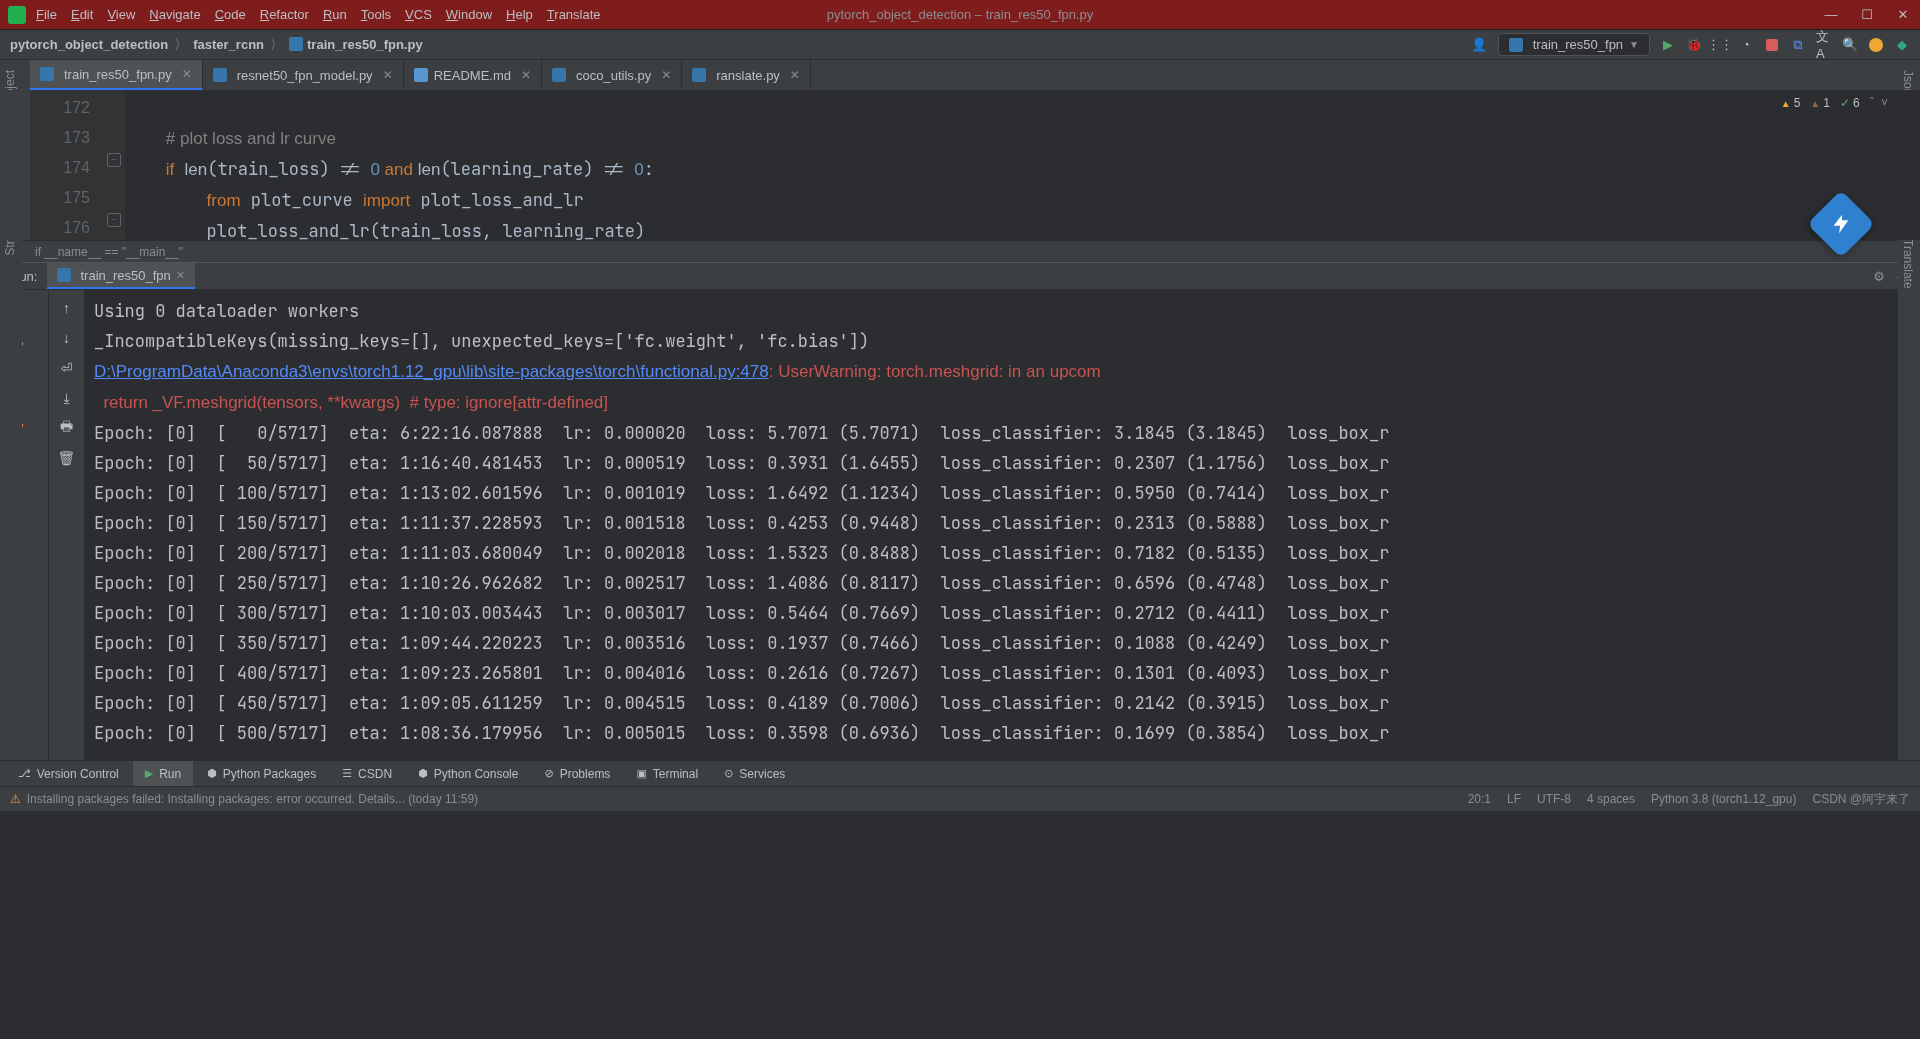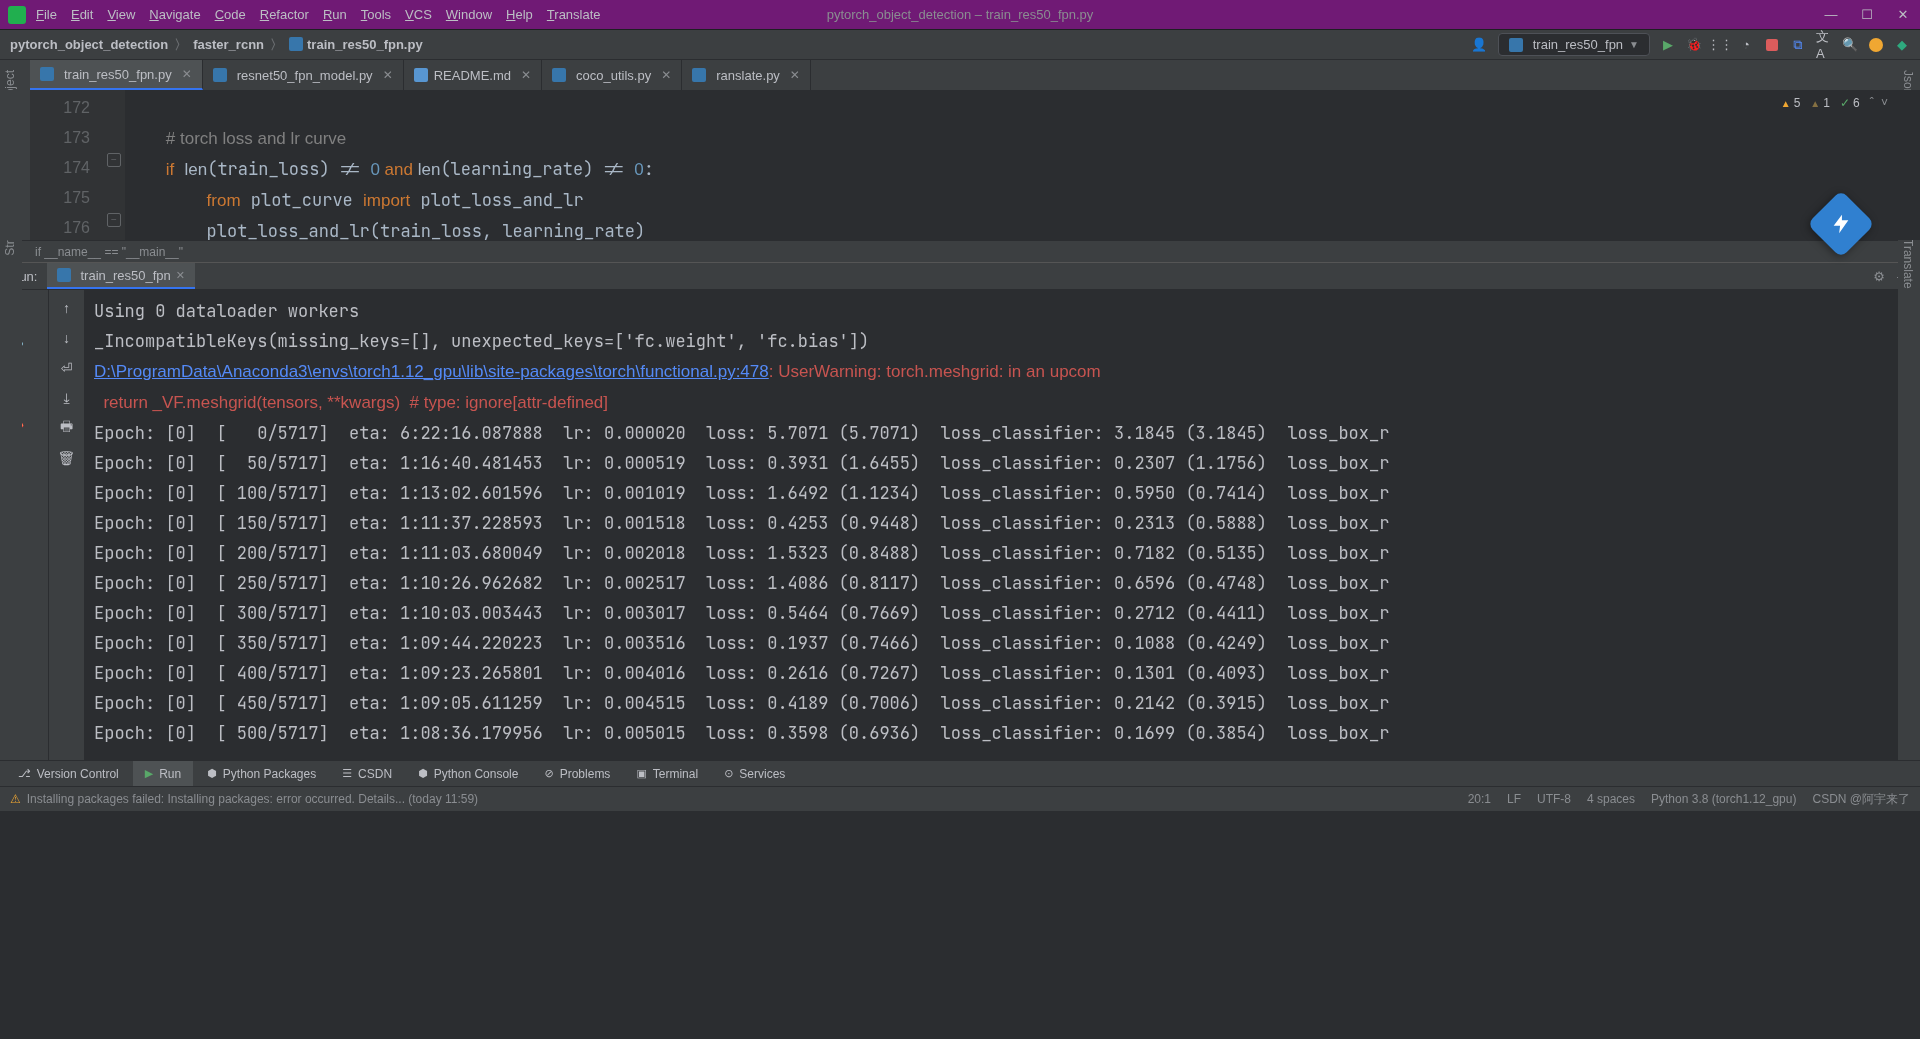--- a/index.html
+++ b/index.html
@@ -1,19 +1,19 @@
 <!DOCTYPE html>
 <html><head>
 <meta charset="utf-8">
 <style>
 * { margin: 0; padding: 0; box-sizing: border-box; font-family: "Segoe UI", Arial, sans-serif; }
 body { background: #2b2d30; color: #bcbec4; font-size: 13px; width: 1920px; height: 1039px; overflow: hidden; position: relative; }
 
 
-.titlebar { height: 30px; background: #701a75; display: flex; align-items: center; padding: 0 8px; border-bottom: 1px solid #1e1f22; }
+.titlebar { height: 30px; background: #7f1d1d; display: flex; align-items: center; padding: 0 8px; border-bottom: 1px solid #1e1f22; }
 .app-icon { width: 18px; height: 18px; background: #21af4f; border-radius: 3px; margin-right: 10px; }
 .menu { display: flex; gap: 14px; }
 .menu-item { font-size: 13px; color: #bcbec4; cursor: pointer; }
 .menu-item u { text-decoration: underline; }
 .title-center { position: absolute; left: 50%; transform: translateX(-50%); color: #8a8d91; font-size: 13px; }
 .window-controls { margin-left: auto; display: flex; gap: 18px; color: #bcbec4; }
 .wc { width: 18px; text-align: center; cursor: pointer; }
 
 
 .toolbar-row { height: 30px; background: #3c3f41; display: flex; align-items: center; padding: 0 10px; border-bottom: 1px solid #2b2d30; }
@@ -205,21 +205,21 @@
       <div>173</div>
       <div>174</div>
       <div>175</div>
       <div>176</div>
     </div>
   <div class="fold-gutter">
     <div class="fold-mark" style="top:63px">−</div>
     <div class="fold-mark" style="top:123px">−</div>
   </div>
   <div class="code" id="code-host">
-    <span class="c-comment"># torch loss and lr curve</span>
+    <span class="c-comment"># plot loss and lr curve</span>
     <span class="c-keyword">if</span> <span class="c-func">len</span>(train_loss) != <span class="c-num">0</span><span class="c-keyword"> and </span><span class="c-func">len</span>(learning_rate) != <span class="c-num">0</span>:
         <span class="c-keyword">from</span> plot_curve <span class="c-keyword">import</span> plot_loss_and_lr
         plot_loss_and_lr(train_loss, learning_rate)</div>
   <div class="inspections">
     <span class="insp-warn">5</span>
     <span class="insp-weak">1</span>
     <span class="insp-typo">6</span>
     <span class="insp-chevrons">ˆ ˅</span>
   </div>
 </div>

